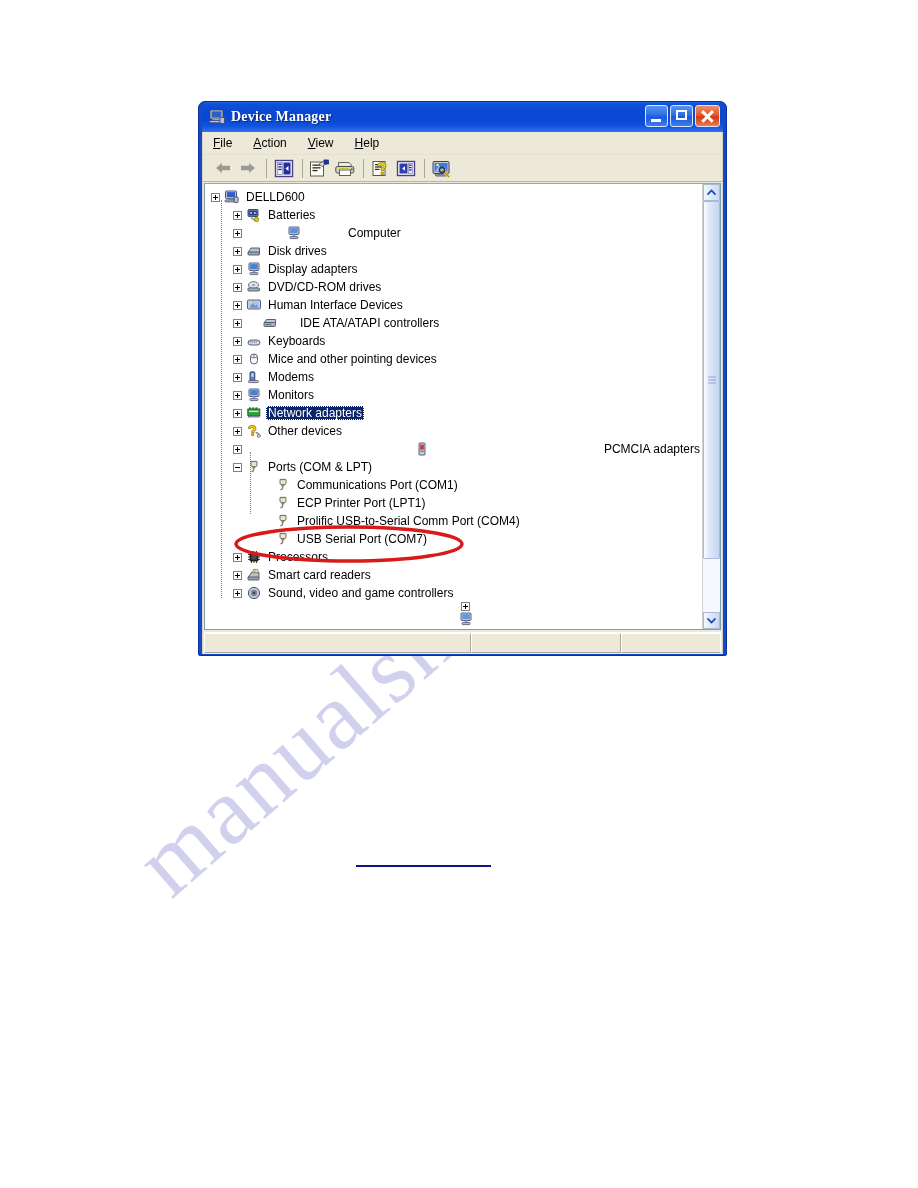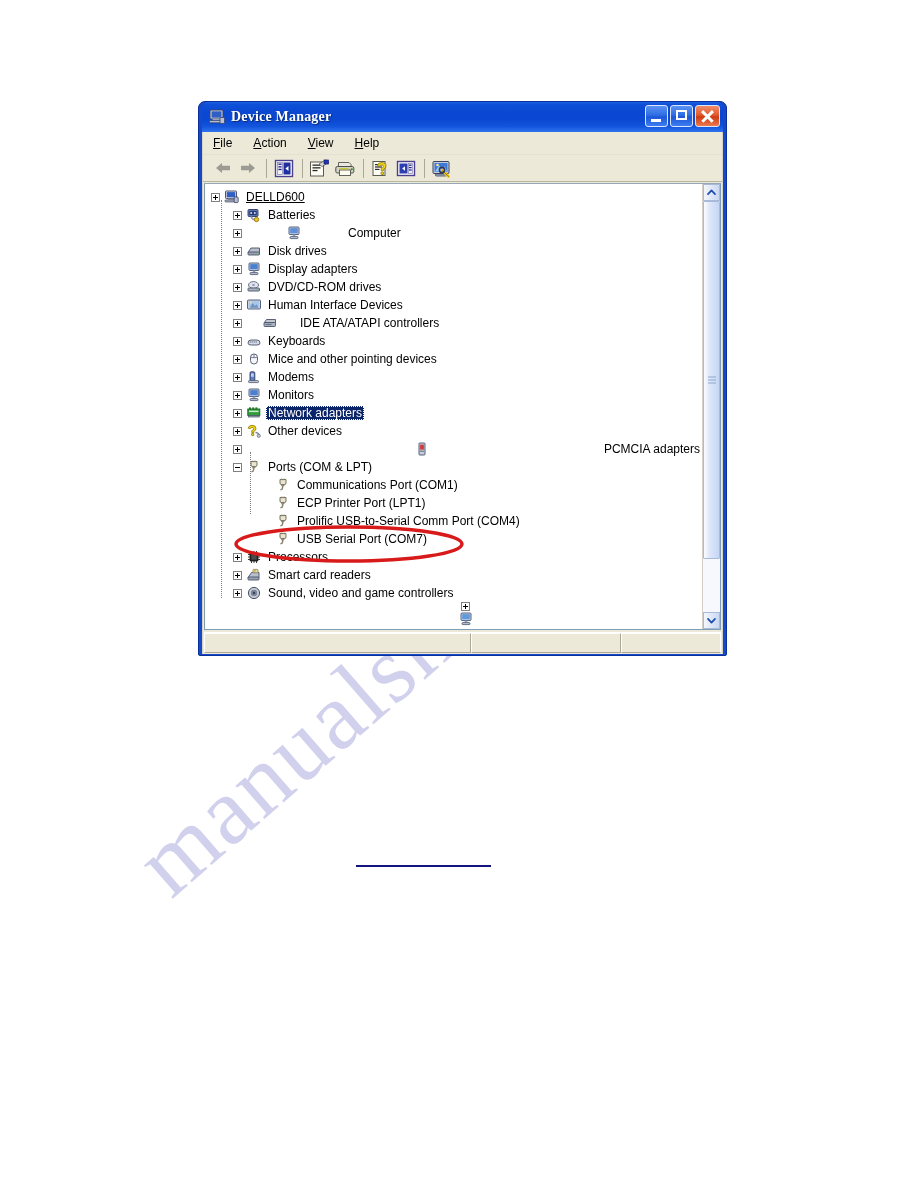--- a/index.html
+++ b/index.html
@@ -486,21 +486,21 @@
     </div>
 
     <div id="treepane">
 
       <div id="treelist">
 
         <div class="dots" style="left:16px; top:16px; height:398px;"></div>
 
         <div class="dots" style="left:45px; top:268px; height:62px;"></div>
 
-        <div class="node" style="padding-left:0px;text-decoration:underline;">
+        <div class="node" style="padding-left:0px;">
           <span class="plus expandable"></span>
           <span class="ico">
             <svg width="16" height="16" viewBox="0 0 16 16">
               <rect x="1.5" y="2" width="11" height="7.5" rx=".8" fill="#d8dbe4" stroke="#3a4160" stroke-width=".9"></rect>
               <rect x="2.8" y="3.1" width="8.4" height="5.2" fill="#2f5fc4"></rect>
               <rect x="3.8" y="9.6" width="6.5" height="1.3" fill="#9aa3b8"></rect>
               <rect x="1" y="11" width="12" height="1.9" rx=".8" fill="#c6cbd6" stroke="#3a4160" stroke-width=".8"></rect>
               <rect x="10.2" y="8" width="4" height="5.6" rx=".8" fill="#b9c0cf" stroke="#3a4160" stroke-width=".8"></rect>
             </svg>
           </span>

